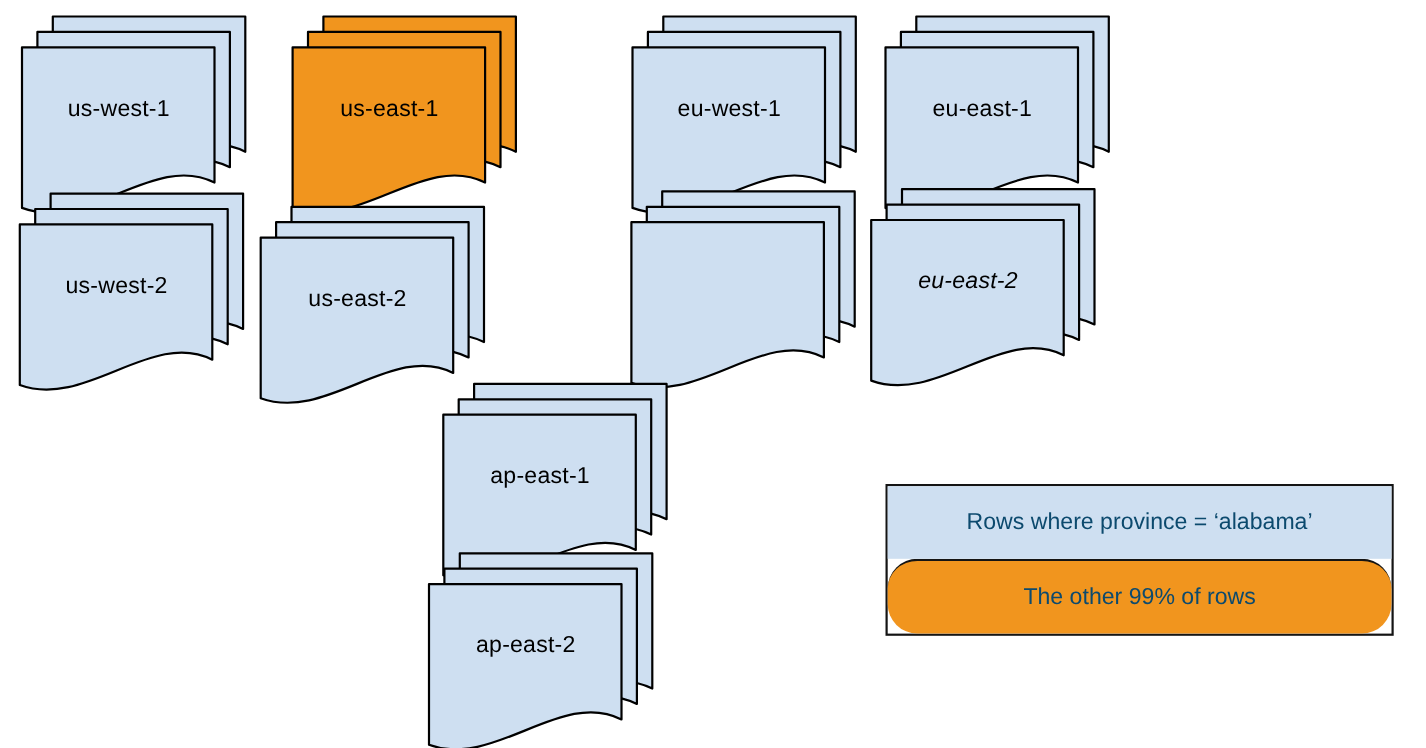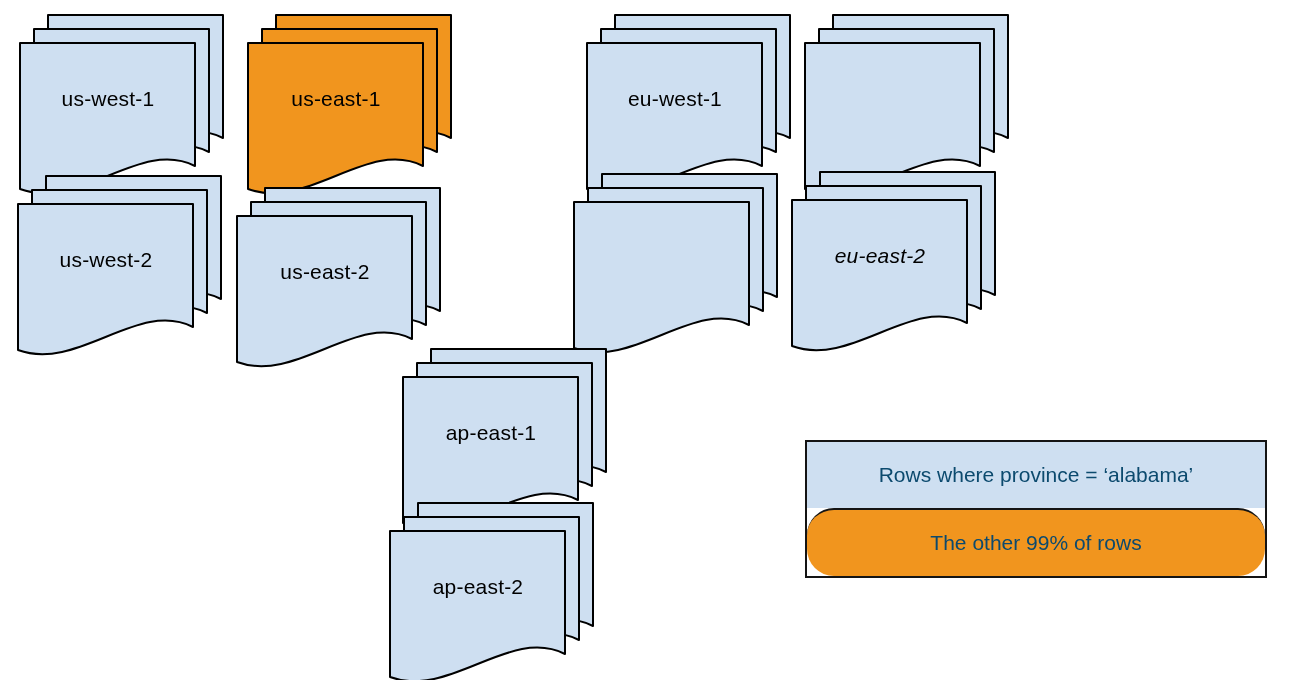--- a/index.html
+++ b/index.html
@@ -77,44 +77,45 @@
 
   <div class="stack" style="left: 20px; top: 15px; --fill: #CEDFF1;">
     <svg width="205" height="188" viewBox="0 0 205 188">
       <use href="#doc" transform="translate(28,0)"></use>
       <use href="#doc" transform="translate(14,14)"></use>
       <use href="#doc" transform="translate(0,28)"></use>
     </svg>
     <div class="label">us-west-1</div>
   </div>
 
-  <div class="stack" style="left: 248px; top: 15px; text-align: right; --fill: #F1951E;">
+  <div class="stack" style="left: 266px; top: 15px; text-align: right; --fill: #F1951E;">
     <svg width="205" height="188" viewBox="0 0 205 188">
       <use href="#doc" transform="translate(28,0)"></use>
       <use href="#doc" transform="translate(14,14)"></use>
       <use href="#doc" transform="translate(0,28)"></use>
     </svg>
     <div class="label">us-east-1</div>
   </div>
 
-  <div class="stack" style="left: 587px; top: 15px; text-decoration: underline; --fill: #CEDFF1;">
+  <div class="stack" style="left: 575px; top: 15px; text-decoration: underline; --fill: #CEDFF1;">
     <svg width="205" height="188" viewBox="0 0 205 188">
       <use href="#doc" transform="translate(28,0)"></use>
       <use href="#doc" transform="translate(14,14)"></use>
       <use href="#doc" transform="translate(0,28)"></use>
     </svg>
     <div class="label">eu-west-1</div>
   </div>
 
   <div class="stack" style="left: 805px; top: 15px; --fill: #CEDFF1;">
     <svg width="205" height="188" viewBox="0 0 205 188">
       <use href="#doc" transform="translate(28,0)"></use>
       <use href="#doc" transform="translate(14,14)"></use>
       <use href="#doc" transform="translate(0,28)"></use>
     </svg>
+    <div class="label">eu-east-1</div>
   </div>
 
   <div class="stack" style="left: 18px; top: 176px; padding-left: 12px; --fill: #CEDFF1;">
     <svg width="205" height="188" viewBox="0 0 205 188">
       <use href="#doc" transform="translate(28,0)"></use>
       <use href="#doc" transform="translate(14,14)"></use>
       <use href="#doc" transform="translate(0,28)"></use>
     </svg>
     <div class="label">us-west-2</div>
   </div>

